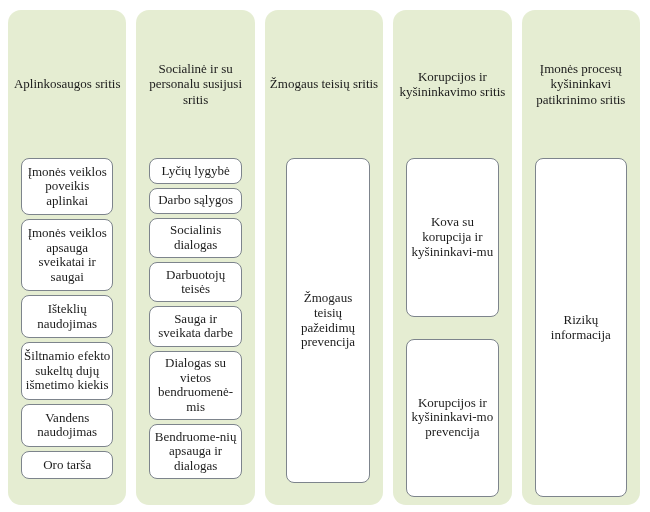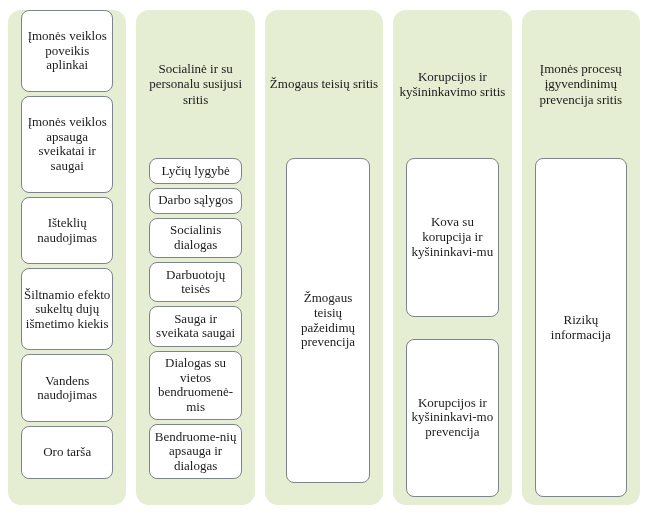--- a/index.html
+++ b/index.html
@@ -66,38 +66,39 @@
   
   .col-duo .boxes { gap: 22px; padding-bottom: 8px; }
   .col-duo .box  { flex: 1 1 0; }
 </style>
 </head>
 <body>
 
 <div class="diagram">
 
   <div class="column col-stack">
+    <div class="column-header">Aplinkosaugos sritis</div>
     <div class="boxes">
       <div class="box">Įmonės veiklos poveikis aplinkai</div>
       <div class="box">Įmonės veiklos apsauga sveikatai ir saugai</div>
       <div class="box">Išteklių naudojimas</div>
       <div class="box">Šiltnamio efekto sukeltų dujų išmetimo kiekis</div>
       <div class="box">Vandens naudojimas</div>
       <div class="box">Oro tarša</div>
     </div>
   </div>
 
   <div class="column col-stack">
     <div class="column-header">Socialinė ir su personalu susijusi sritis</div>
     <div class="boxes">
       <div class="box">Lyčių lygybė</div>
       <div class="box">Darbo sąlygos</div>
       <div class="box">Socialinis dialogas</div>
       <div class="box">Darbuotojų teisės</div>
-      <div class="box">Sauga ir sveikata saugai</div>
+      <div class="box">Sauga ir sveikata darbe</div>
       <div class="box">Dialogas su vietos bendruomenė­mis</div>
       <div class="box">Bendruome­-nių apsauga ir dialogas</div>
     </div>
   </div>
 
   <div class="column col-single">
     <div class="column-header">Žmogaus teisių sritis</div>
     <div class="boxes">
       <div class="box">Žmogaus teisių pažeidimų prevencija</div>
     </div>
@@ -105,19 +106,19 @@
 
   <div class="column col-duo">
     <div class="column-header">Korupcijos ir kyšininkavimo sritis</div>
     <div class="boxes">
       <div class="box">Kova su korupcija ir kyšininkavi­-mu</div>
       <div class="box">Korupcijos ir kyšininkavi­-mo prevencija</div>
     </div>
   </div>
 
   <div class="column col-duo">
-    <div class="column-header">Įmonės procesų įgyvendinimų prevencija sritis</div>
+    <div class="column-header">Įmonės procesų kyšininkavi patikrinimo sritis</div>
     <div class="boxes">
       <div class="box">Rizikų informacija</div>
     </div>
   </div>
 
 </div>
 
 </body></html>

